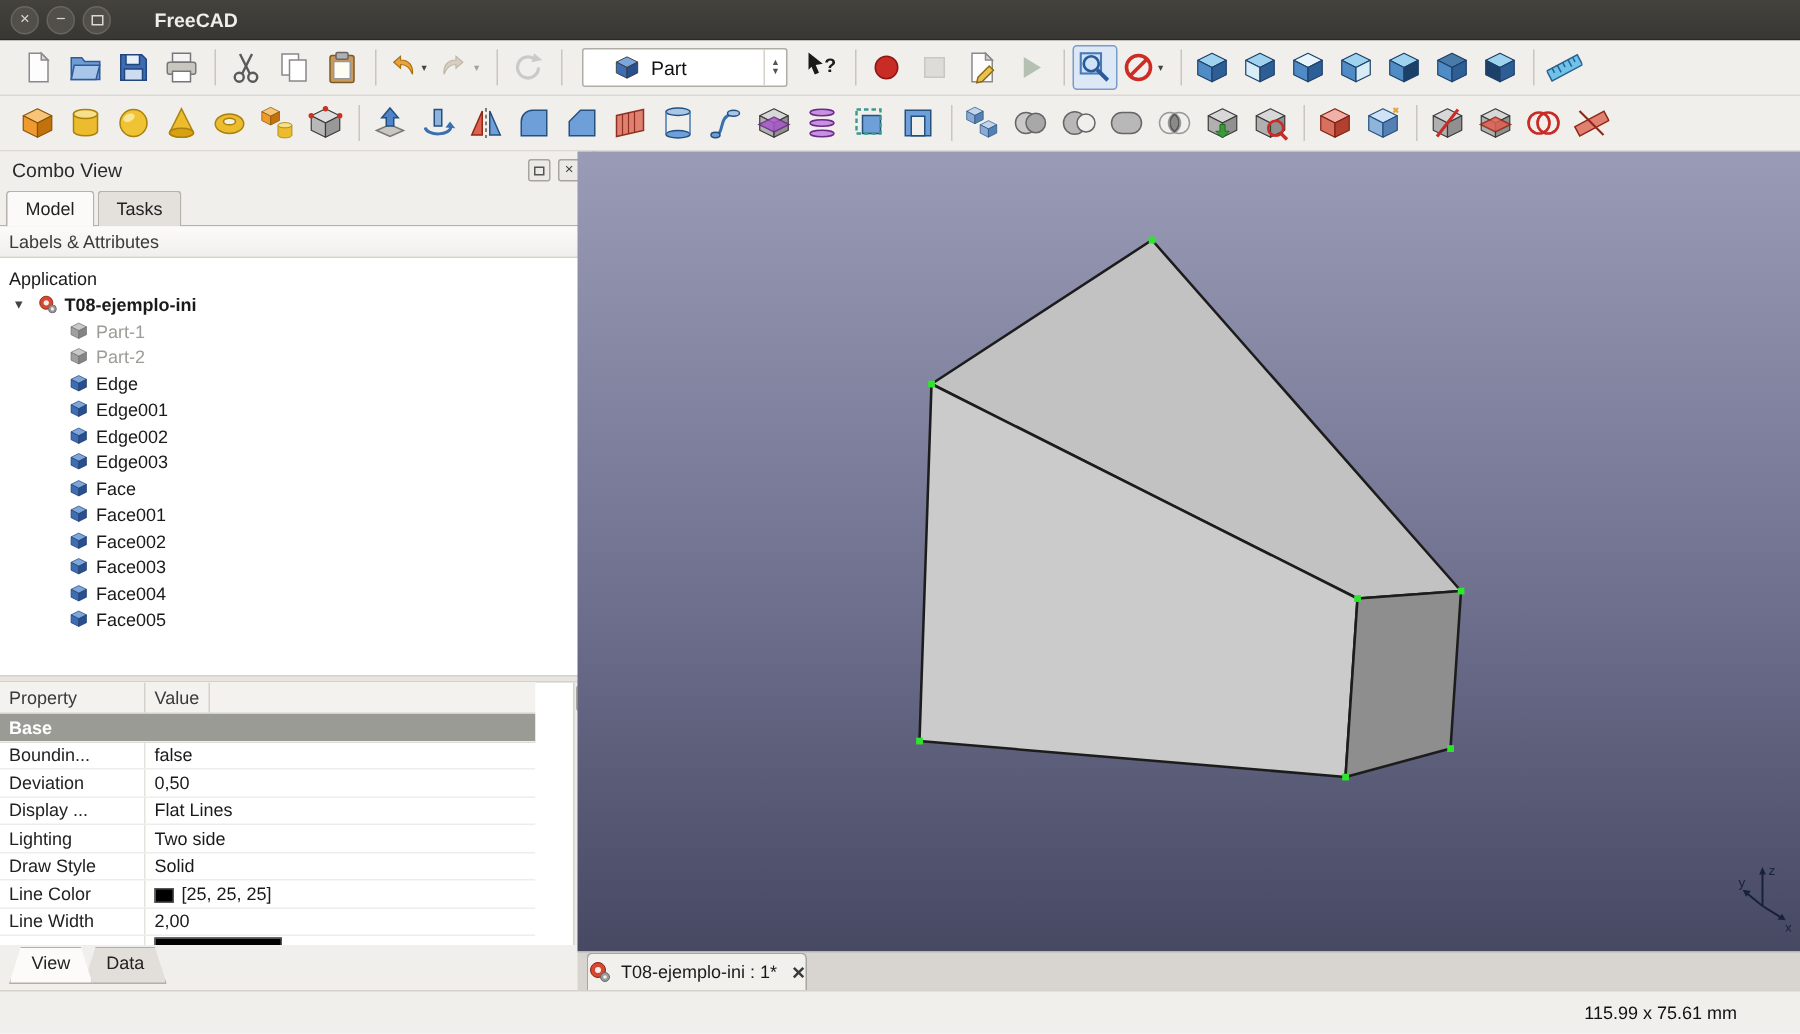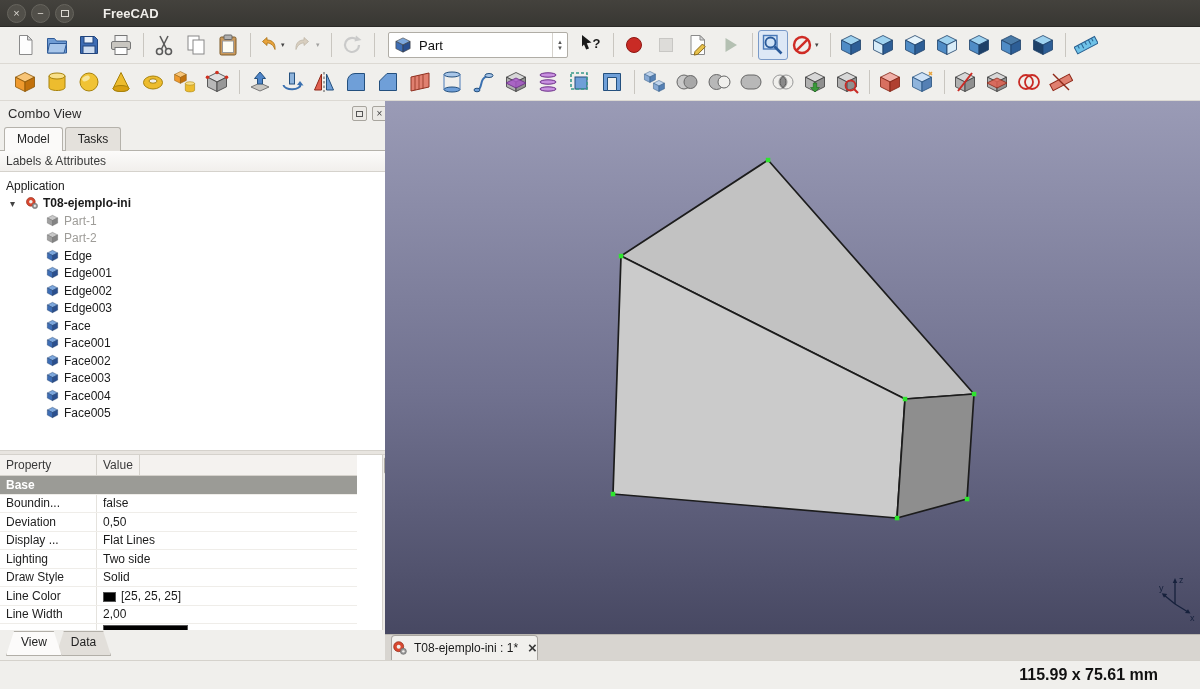--- a/index.html
+++ b/index.html
@@ -15,21 +15,21 @@
   
   .toolbar { position:absolute; left:0; right:0; display:flex; align-items:center; padding-left:10px; background:#f0efec; border-bottom:1px solid #dcd9d3; }
   .toolbar1 { top:27px; height:37px; }
   .toolbar2 { top:64px; height:37px; }
   .tb-btn { min-width:30px; height:30px; display:flex; align-items:center; justify-content:center; border-radius:3px; margin-right:2px; }
   .tb-btn.disabled { opacity:.45; filter:grayscale(.7); }
   .tb-btn.framed { border:1px solid #7a9ac8; background:#dde8f6; }
   .tb-icon { display:flex; }
   .tb-dd { font-size:7px; color:#444; margin-left:1px; width:8px; }
   .tb-sep { width:1px; height:24px; background:#c9c6c0; margin:0 5px; flex:0 0 1px; }
-  .workbench { display:flex; align-items:center; height:26px; width:180px; border:1px solid #b0ada6; background:#fff; border-radius:2px; margin:0 8px; padding-left:5px; }
+  .workbench { display:flex; align-items:center; height:26px; width:137px; border:1px solid #b0ada6; background:#fff; border-radius:2px; margin:0 8px; padding-left:20px; }
   .wb-icon { display:flex; }
   .wb-label { flex:1; font-size:13px; color:#111; padding-left:7px; }
   .wb-spin { display:flex; flex-direction:column; align-items:center; justify-content:center; width:15px; height:24px; border-left:1px solid #d5d2cc; color:#555; }
   .wb-spin span { font-size:6px; line-height:6px; }
 
   
   .combo { position:absolute; top:101px; left:0; width:397px; height:559px; background:#f0efec; border-right:2px solid #b8b5af; }
   .combo-header { height:25px; display:flex; align-items:center; padding:0 8px; font-size:13px; color:#2b2b2b; }
   .combo-header .spacer { flex:1; }
   .mini-btn { width:15px; height:15px; border:1px solid #a8a59e; background:#eceae6; display:flex; align-items:center; justify-content:center; font-size:10px; line-height:1; color:#444; margin-left:5px; border-radius:2px; }
@@ -75,21 +75,21 @@
 
   
   .doc-strip { position:absolute; left:385px; right:0; top:634px; height:26px; background:#d8d5d0; border-top:1px solid #b9b6b0; display:flex; align-items:flex-end; }
   .doc-tab { height:25px; background:#f1f0ed; border:1px solid #a8a5a0; border-bottom:none; border-radius:4px 4px 0 0; display:flex; align-items:center; gap:6px; padding:0 0; margin-left:6px; font-size:12px; color:#1a1a1a; }
   .doc-tab-icon { display:flex; }
   .doc-close { font-weight:bold; color:#3a3a3a; font-size:12px; margin-left:4px; }
   .doc-close::before { content:"×"; font-size:15px; line-height:1; }
 
   
   .statusbar { position:absolute; left:0; right:0; bottom:0; height:29px; background:#f0efec; border-top:1px solid #d5d2cc; display:flex; align-items:center; justify-content:flex-end; padding-right:42px; }
-  .dims { font-size:16px; color:#111;font-weight:bold; }
+  .dims { font-size:12px; color:#111; }
 </style>
 </head>
 <body>
 
 <div class="app">
 
   <div class="titlebar">
     <div class="win-btn">
         <span>×</span>
       </div>

